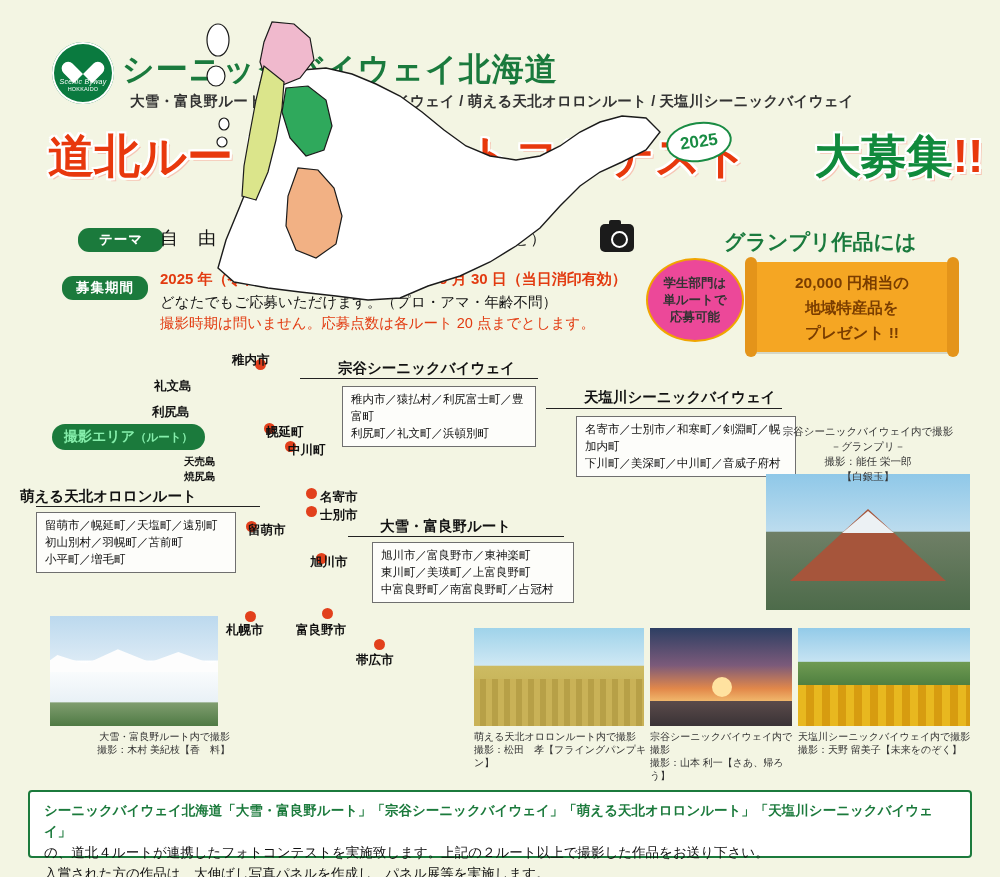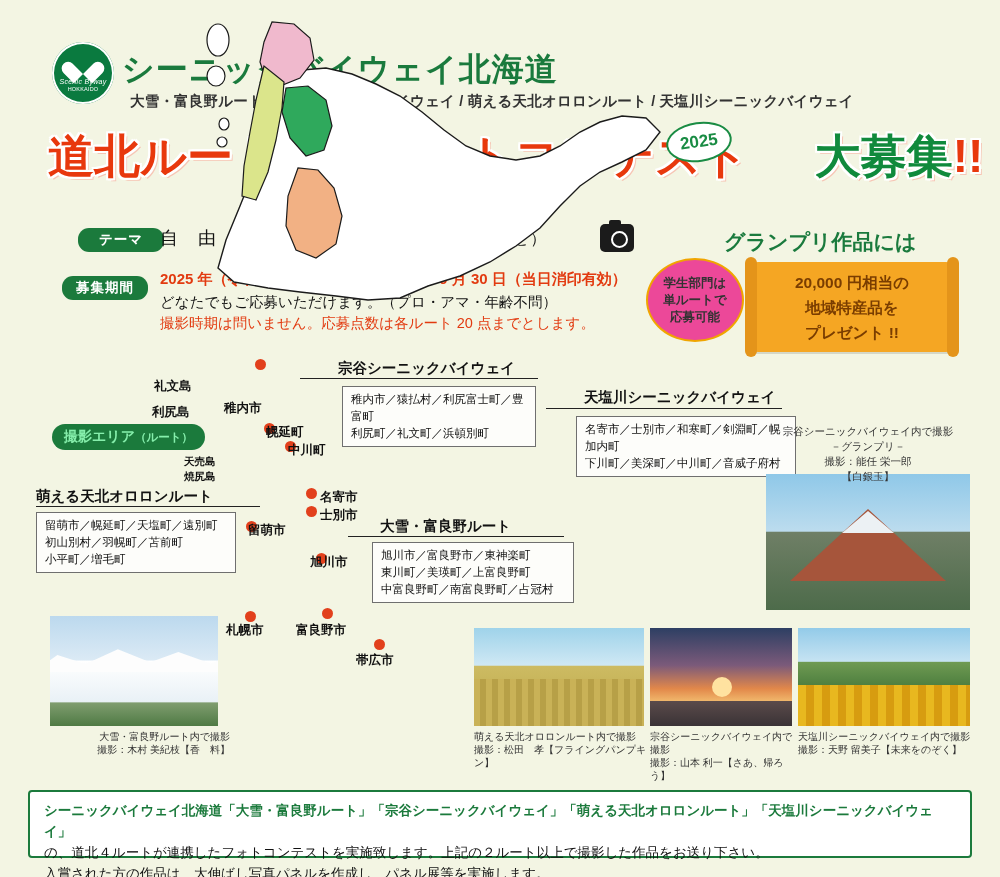--- a/index.html
+++ b/index.html
@@ -237,21 +237,21 @@
   <div class="dot" style="left:264px;top:423px;"></div>
   <div class="dot" style="left:285px;top:441px;"></div>
   <div class="dot" style="left:306px;top:488px;"></div>
   <div class="dot" style="left:306px;top:506px;"></div>
   <div class="dot" style="left:246px;top:521px;"></div>
   <div class="dot" style="left:316px;top:553px;"></div>
   <div class="dot" style="left:322px;top:608px;"></div>
   <div class="dot" style="left:245px;top:611px;"></div>
   <div class="dot" style="left:374px;top:639px;"></div>
 
-  <div class="city" style="left:224px;top:352px;margin-top:48px;">稚内市</div>
+  <div class="city" style="left:232px;top:352px;">稚内市</div>
   <div class="city" style="left:154px;top:378px;">礼文島</div>
   <div class="city" style="left:152px;top:404px;">利尻島</div>
   <div class="city" style="left:266px;top:424px;">幌延町</div>
   <div class="city" style="left:288px;top:442px;">中川町</div>
   <div class="city" style="left:184px;top:455px;font-size:10.5px;">天売島</div>
   <div class="city" style="left:184px;top:470px;font-size:10.5px;">焼尻島</div>
   <div class="city" style="left:320px;top:489px;">名寄市</div>
   <div class="city" style="left:320px;top:507px;">士別市</div>
   <div class="city" style="left:248px;top:522px;">留萌市</div>
   <div class="city" style="left:310px;top:554px;">旭川市</div>
@@ -270,21 +270,21 @@
     <div>利尻町／礼文町／浜頓別町</div>
   </div>
 
   <div class="rt-head" style="left:584px;top:388px;">天塩川シーニックバイウェイ</div>
   <div class="rt-line" style="left:546px;top:408px;width:236px;"></div>
   <div class="rt-box" style="left:576px;top:416px;width:202px;">
     <div>名寄市／士別市／和寒町／剣淵町／幌加内町</div>
     <div>下川町／美深町／中川町／音威子府村</div>
   </div>
 
-  <div class="rt-head" style="left:36px;top:487px;">萌える天北オロロンルート</div>
+  <div class="rt-head" style="left:20px;top:487px;">萌える天北オロロンルート</div>
   <div class="rt-line" style="left:36px;top:506px;width:224px;"></div>
   <div class="rt-box" style="left:36px;top:512px;width:182px;">
     <div>留萌市／幌延町／天塩町／遠別町</div>
     <div>初山別村／羽幌町／苫前町</div>
     <div>小平町／増毛町</div>
   </div>
 
   <div class="rt-head" style="left:380px;top:517px;">大雪・富良野ルート</div>
   <div class="rt-line" style="left:348px;top:536px;width:216px;"></div>
   <div class="rt-box" style="left:372px;top:542px;width:184px;">

